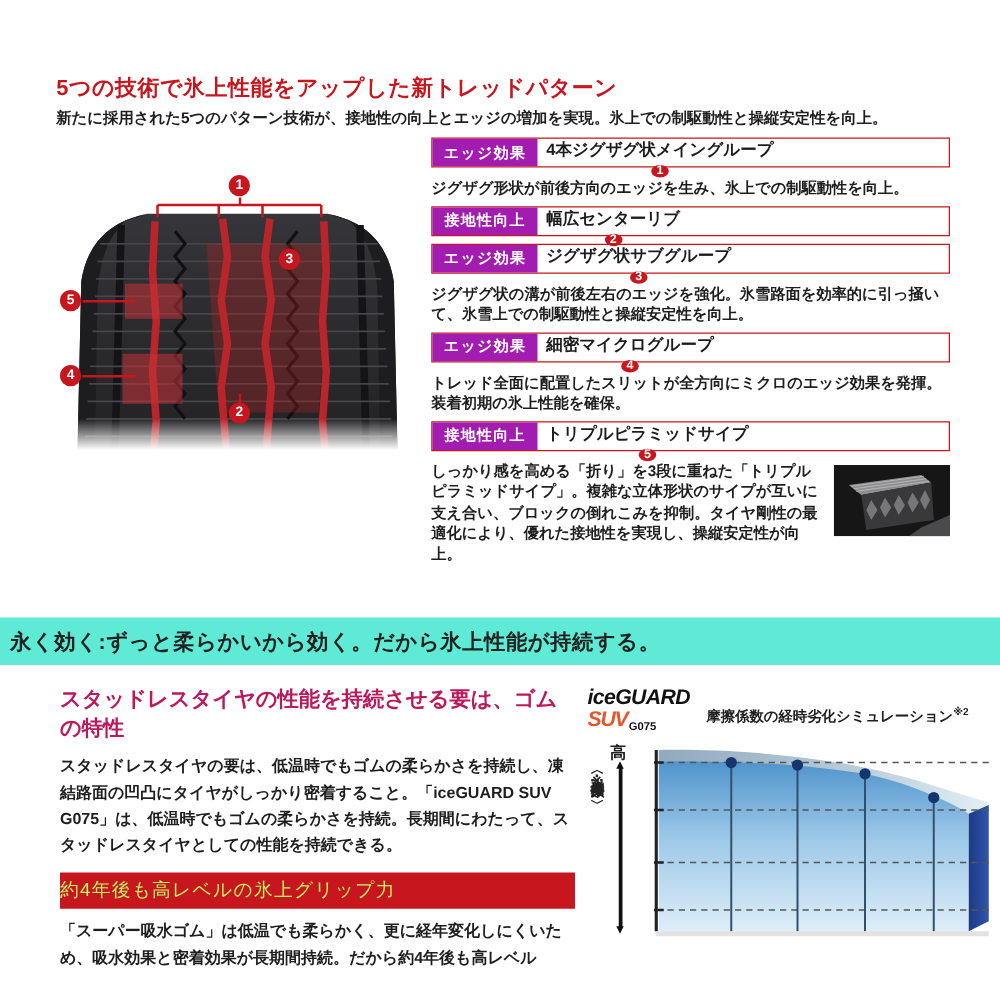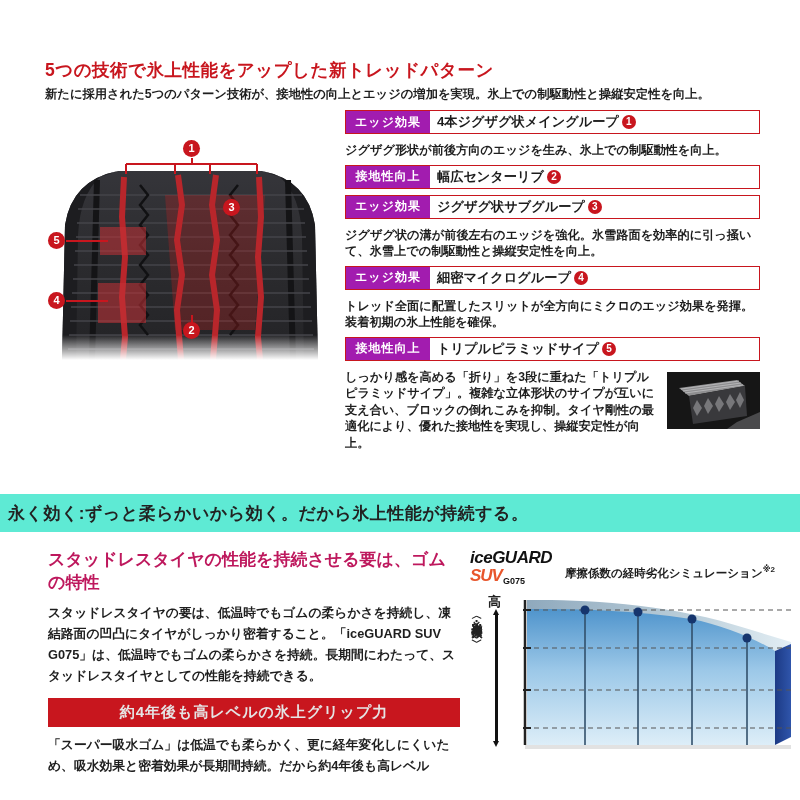--- a/index.html
+++ b/index.html
@@ -10,35 +10,35 @@
   .top-sub{position:absolute;left:45px;top:86px;width:715px;font-size:12.3px;font-weight:600;color:#1e1e1e;}
   .tire-fig{position:absolute;left:40px;top:125px;width:300px;height:235px;}
   .badge{position:absolute;width:17px;height:17px;border-radius:50%;background:#c8161e;color:#fff;
          font-size:11px;font-weight:bold;display:flex;align-items:center;justify-content:center;line-height:1;}
   
   .features{position:absolute;left:345px;top:110px;width:415px;}
   .feat{margin-bottom:6px;}
   .feat-head{display:flex;align-items:stretch;border:1px solid #c8161e;height:22px;}
   .feat-tag{background:#a21caf;color:#fff;font-size:12px;font-weight:bold;display:flex;align-items:center;
             justify-content:center;width:84px;flex:0 0 84px;letter-spacing:1px;}
-  .feat-title{display:flex;align-items:center;padding-left:7px;font-size:13.2px;font-weight:bold;color:#1c1c1c;gap:3px;}
+  .feat-title{display:flex;align-items:center;padding-left:7px;font-size:13.2px;font-weight:bold;color:#1c1c1c;gap:3px;flex-direction:column;}
   .num-badge{display:inline-flex;width:14px;height:14px;border-radius:50%;background:#c8161e;color:#fff;
              font-size:10px;font-weight:bold;align-items:center;justify-content:center;line-height:1;}
   .feat-desc{font-size:12.2px;line-height:16.5px;font-weight:600;color:#1e1e1e;margin-top:8px;}
   .sipe-img{float:right;width:93px;height:57px;margin:3px 0 2px 8px;}
   
   .mid-band{position:absolute;left:0;top:494px;width:800px;height:38px;background:#5eead4;
             display:flex;align-items:center;}
   .mid-band span{font-size:17px;font-weight:bold;color:#222;padding-left:8px;letter-spacing:.5px;}
   
   .bl{position:absolute;left:48px;top:548px;width:412px;}
   .bl-title{font-size:17px;font-weight:bold;color:#be185d;}
   .bl-body{font-size:12.8px;line-height:21px;font-weight:600;color:#1e1e1e;margin-top:8px;}
-  .bl-banner{margin-top:12px;background:#c8161e;color:#e5e5e5;text-align:center;font-size:15px;
-             font-weight:bold;padding:5px 0;letter-spacing:1px;}
+  .bl-banner{margin-top:12px;background:#c8161e;color:#bef264;text-align:left;font-size:15px;
+             font-weight:normal;padding:5px 0;letter-spacing:1px;}
   .bl-body2{font-size:12.8px;line-height:21px;font-weight:600;color:#1e1e1e;margin-top:7px;}
   
   .br{position:absolute;left:468px;top:548px;width:330px;height:210px;}
   .logo{position:absolute;left:2px;top:0;}
   .logo-ig{font-size:17px;font-weight:900;font-style:italic;color:#111;letter-spacing:-.5px;display:block;}
   .logo-row{display:flex;align-items:flex-end;margin-top:-2px;}
   .logo-suv{font-size:17px;font-weight:900;font-style:italic;color:#e8562c;letter-spacing:-1px;}
   .logo-g{font-size:9px;font-weight:900;color:#111;margin-left:1px;}
   .chart-title{position:absolute;left:97px;top:17px;font-size:11.5px;font-weight:600;color:#1e1e1e;}
   .chart-title sup{font-size:8px;}

